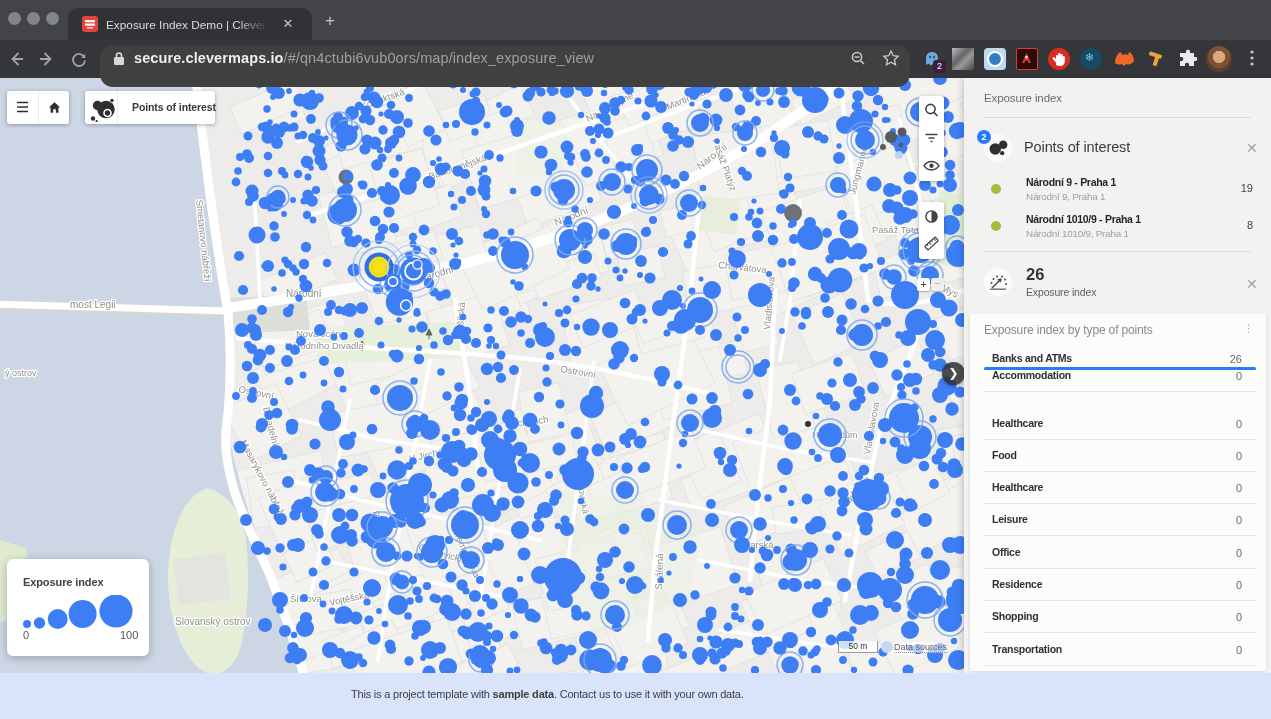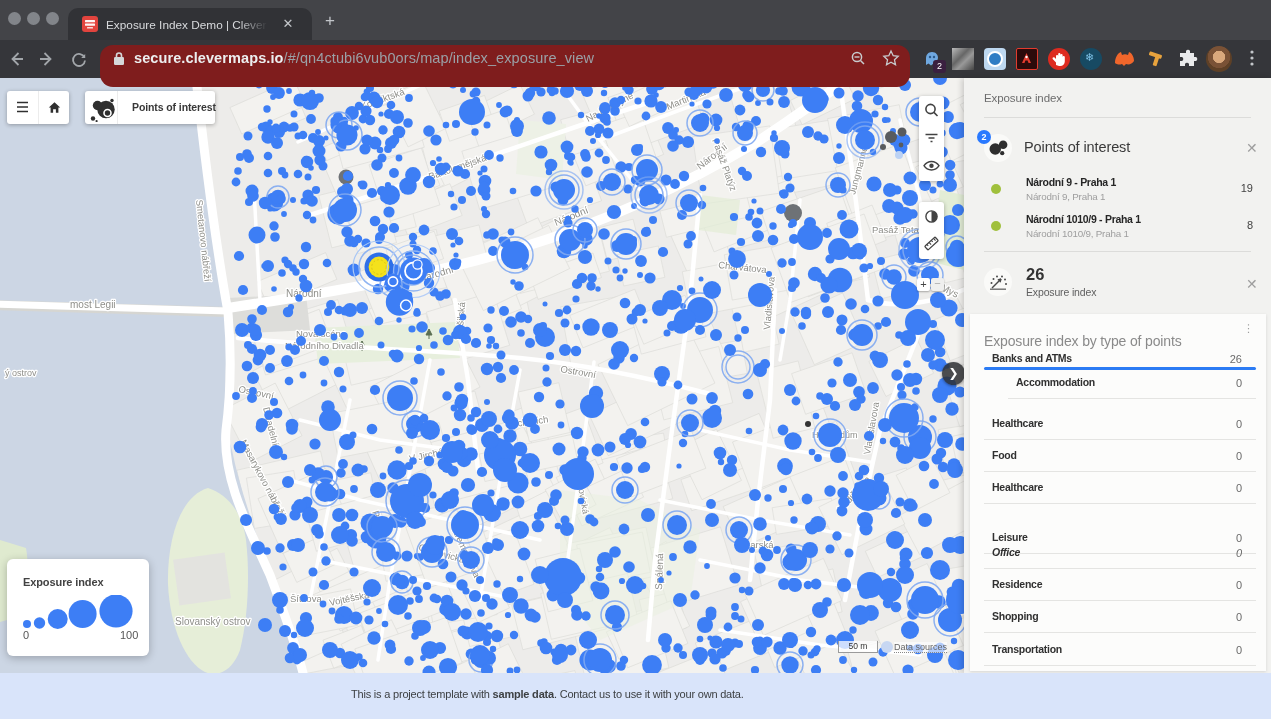--- a/index.html
+++ b/index.html
@@ -9,21 +9,21 @@
 #frame{position:absolute;top:0;left:0;width:1271px;height:40px;background:#434448}
 #toolbar{position:absolute;top:40px;left:0;width:1271px;height:38px;background:#35363a}
 #chromeitems{position:absolute;left:0;top:0;width:1271px;height:78px}
 .tlight{position:absolute;top:12px;width:13px;height:13px;border-radius:50%;background:#82858a}
 #tab{position:absolute;left:68px;top:8px;width:244px;height:32px;background:#313236;border-radius:10px 10px 0 0}
 #tab:after{content:"";position:absolute;left:0;top:24px;width:244px;height:8px;background:#313236}
 #tabtitle{position:absolute;left:38px;top:10px;width:170px;height:16px;font-size:11.8px;color:#d8dadd;white-space:nowrap;overflow:hidden;-webkit-mask-image:linear-gradient(90deg,#000 78%,transparent 95%)}
 #favicon{position:absolute;left:14px;top:8px;width:16px;height:16px;border-radius:3px;background:#e2443e}
 #tabx{position:absolute;left:212px;top:8px;width:16px;height:16px;color:#c3c6ca;font-size:13px;line-height:16px;text-align:center}
 #newtab{position:absolute;left:322px;top:13px;width:16px;height:16px;color:#c3c6ca;font-size:17px;line-height:15px;text-align:center}
-#omni{position:absolute;left:100px;top:45px;width:810px;height:42px;border-radius:13px;background:#7f1d1d}
+#omni{position:absolute;left:100px;top:45px;width:810px;height:42px;border-radius:13px;background:#404040}
 #urltxt{position:absolute;left:34px;top:5px;font-size:14.5px;color:#e8eaed;letter-spacing:.1px;white-space:nowrap}
 #urltxt .path{color:#9aa0a6}
 .navic{position:absolute;top:49px;color:#a2a6aa}
 .extic{position:absolute;top:47px;width:24px;height:24px}
 
 #map{position:absolute;left:0;top:78px;width:964px;height:595px;overflow:hidden}
 
 .ctl{position:absolute;background:#fff;border-radius:3px;box-shadow:0 1px 4px rgba(0,0,0,.3)}
 #menuhome{left:7px;top:91px;width:62px;height:33px}
 #chip{left:85px;top:91px;width:130px;height:33px}
@@ -50,21 +50,21 @@
 .poit{position:absolute;left:60px;top:61px;font-size:14.5px;color:#3a3a3a;letter-spacing:-.1px}
 .x{position:absolute;color:#9e9e9e;font-size:14px}
 .itemt{position:absolute;left:62px;font-size:10.5px;font-weight:bold;color:#262626;letter-spacing:-.3px}
 .items{position:absolute;left:62px;font-size:9.8px;color:#9e9e9e;letter-spacing:-.2px}
 .itemv{position:absolute;right:18px;font-size:11px;color:#424242}
 .gdot{position:absolute;left:27px;width:10px;height:10px;border-radius:50%;background:#a0c03c}
 #sidebar .div2{position:absolute;left:20px;top:173px;width:267px;height:1px;background:#dcdcda}
 #big26{position:absolute;left:62px;top:187px;font-size:16.5px;font-weight:bold;color:#333}
 #big26s{position:absolute;left:62px;top:208px;font-size:10.5px;color:#5f5f5f;letter-spacing:-.15px}
 #card{position:absolute;left:6px;top:236px;width:296px;height:357px;background:#fcfcfb;box-shadow:0 1px 3px rgba(0,0,0,.12)}
-#card .ch{position:absolute;left:14px;top:19px;font-size:14px;color:#8a8a8a;letter-spacing:-.15px}
+#card .ch{position:absolute;left:14px;top:9px;font-size:12px;color:#8a8a8a;letter-spacing:-.15px}
 #card .dots3{position:absolute;right:12px;top:8px;color:#9e9e9e;font-size:11px;letter-spacing:0}
 .row{position:absolute;left:14px;right:10px;height:32px;border-bottom:1px solid #e4e4e2}
 .row .n{position:absolute;left:8px;top:9px;font-size:10.5px;font-weight:bold;color:#303030;letter-spacing:-.25px}
 .row .v{position:absolute;right:14px;top:10px;font-size:11px;color:#6a6a6a}
 #bluebar{position:absolute;left:14px;top:53px;width:272px;height:3px;background:#2b7bf4;border-radius:2px}
 
 #bottom{position:absolute;left:0;top:673px;width:1271px;height:46px;background:#d9e4fa}
 #bottom .msg{position:absolute;left:351px;top:15px;font-size:11px;color:#3d4043;white-space:nowrap;letter-spacing:-.2px}
 #cbtn{position:absolute;left:767px;top:9px;width:150px;height:27px;background:#fdfdfe;border:1px solid #5b82d8;border-radius:4px;color:#3e6cc7;font-size:9.5px;font-weight:bold;letter-spacing:.4px;text-align:center;line-height:26px}
 </style></head>
@@ -1936,41 +1936,41 @@
  <div id="big26">26</div>
  <div id="big26s">Exposure index</div>
  <div class="x" style="left:282px;top:198px">✕</div>
  <div id="card">
   <div class="ch">Exposure index by type of points</div>
   <div class="dots3">⋮</div>
   <div class="row" style="top:29px;border-bottom:none;">
           <span class="n">Banks and ATMs</span>
           <span class="v">26</span>
         </div>
-<div class="row" style="top:53px;margin-left:24px;">
+<div class="row" style="top:46px;">
           <span class="n">Accommodation</span>
           <span class="v">0</span>
         </div>
 <div class="row" style="top:94px;">
           <span class="n">Healthcare</span>
           <span class="v">0</span>
         </div>
 <div class="row" style="top:126px;">
           <span class="n">Food</span>
           <span class="v">0</span>
         </div>
 <div class="row" style="top:158px;">
           <span class="n">Healthcare</span>
           <span class="v">0</span>
         </div>
-<div class="row" style="top:208px;">
+<div class="row" style="top:190px;">
           <span class="n">Leisure</span>
           <span class="v">0</span>
         </div>
-<div class="row" style="top:223px;font-style:italic;">
+<div class="row" style="top:223px;">
           <span class="n">Office</span>
           <span class="v">0</span>
         </div>
 <div class="row" style="top:255px;text-align:right;">
           <span class="n">Residence</span>
           <span class="v">0</span>
         </div>
 <div class="row" style="top:287px;">
           <span class="n">Shopping</span>
           <span class="v">0</span>

